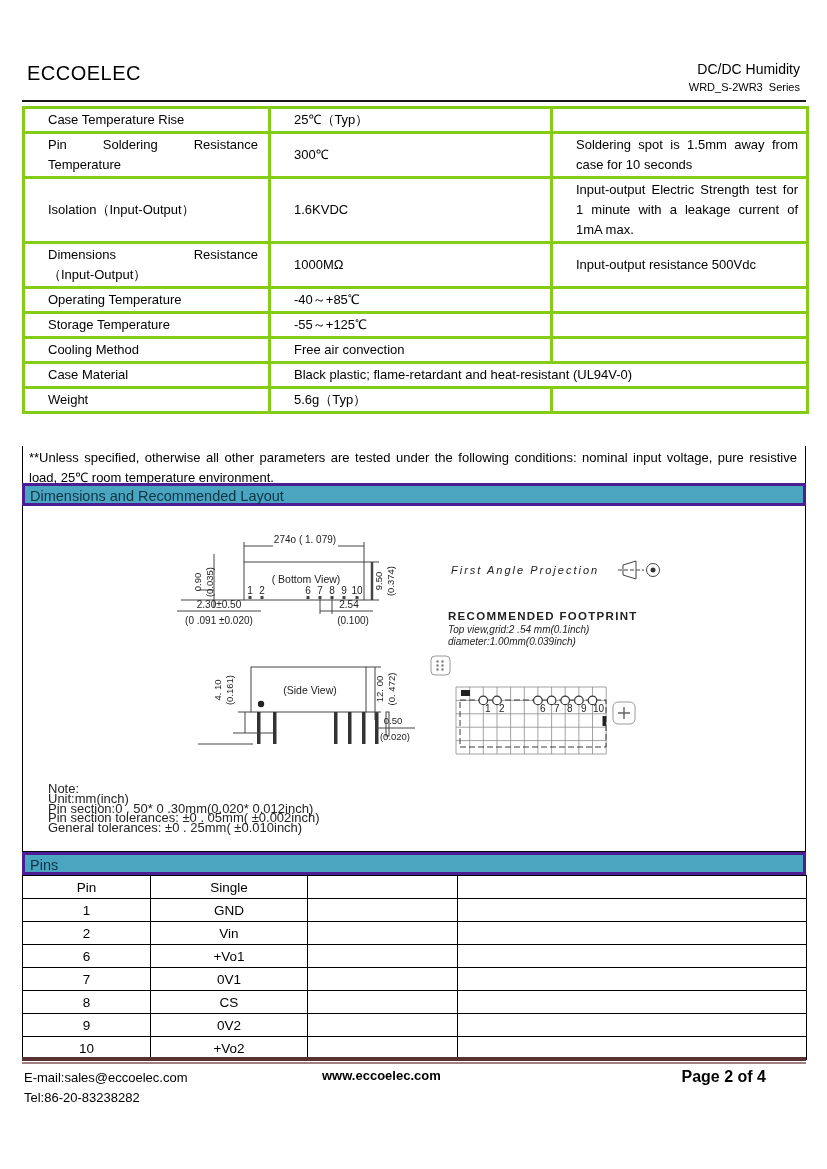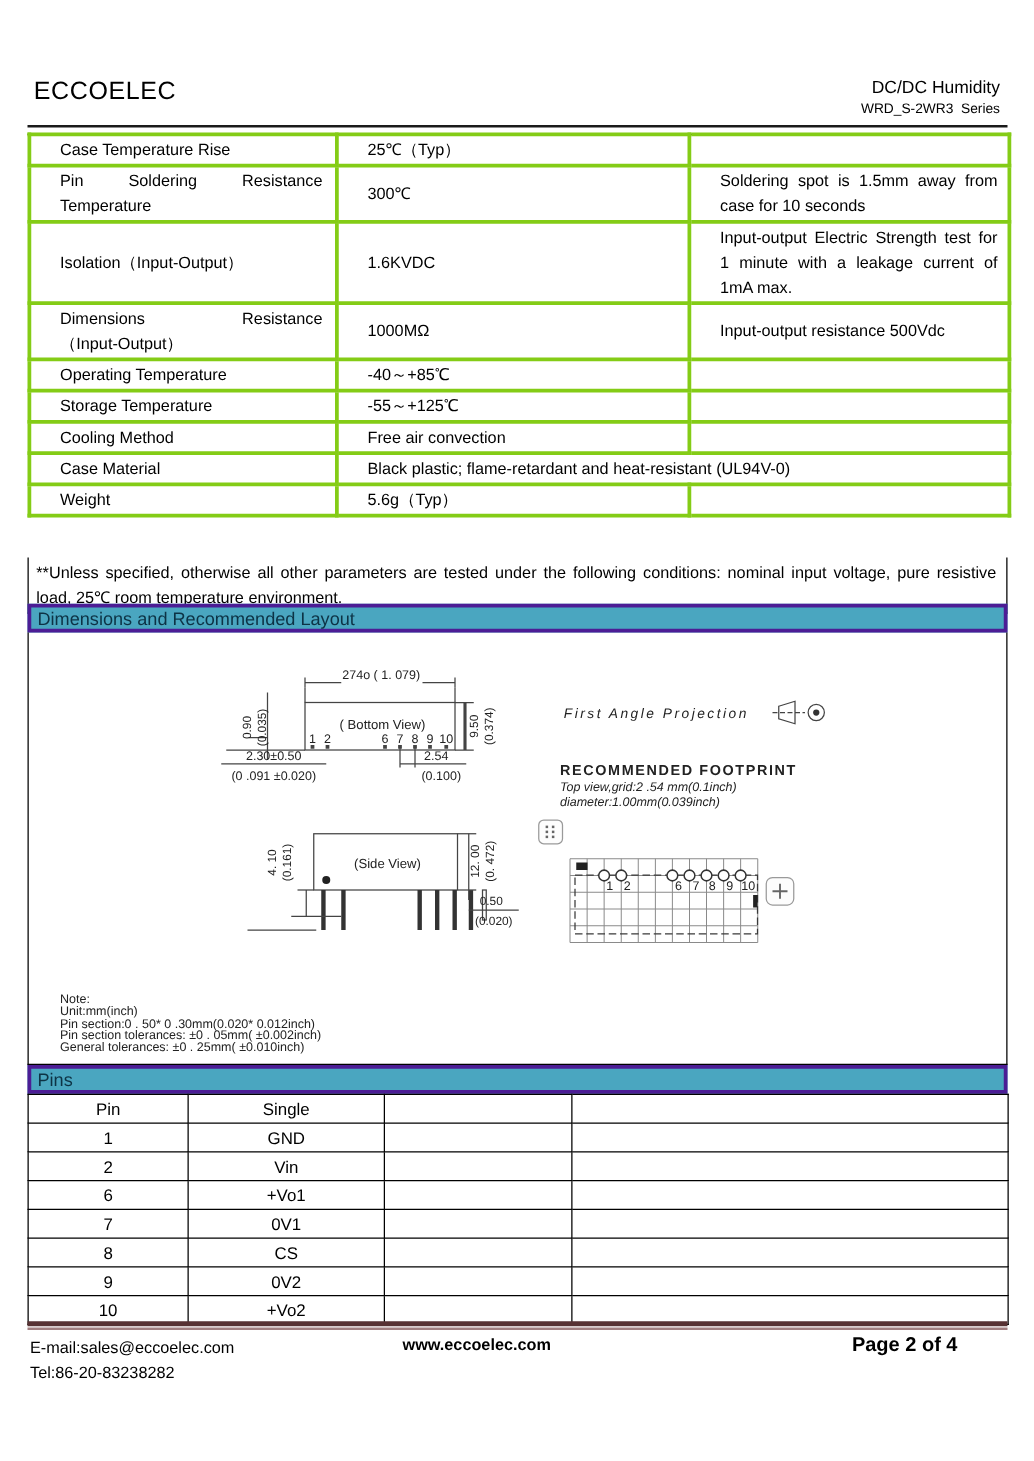--- a/index.html
+++ b/index.html
@@ -30,21 +30,21 @@
   
   .bar{position:absolute;left:0;width:784px;height:23px;box-sizing:border-box;background:#4AA6C0;
     border:3px solid #4c1d95;color:#0d3345;font-size:14.5px;line-height:21px;padding-left:5px;font-weight:500;}
   .bar1{top:483px}.bar2{top:852px}
 
   
   .diagram{position:absolute;top:506px;left:0;width:784px;height:346px;box-sizing:border-box;
     border:1px solid #000;border-top:none;}
   .diagram svg{position:absolute;left:0;top:0;}
   svg text{font-family:"Liberation Sans",sans-serif;fill:#222;}
-  .dwg-notes{position:absolute;left:25px;top:289px;font-size:10px;line-height:9.8px;color:#222;}
+  .dwg-notes{position:absolute;left:25px;top:278px;font-size:13px;line-height:9.8px;color:#222;}
 
   
   .pins{position:absolute;top:875px;left:0;width:784px;table-layout:fixed;font-size:13.5px;}
   .pins td{border:1px solid #000;height:22px;text-align:center;vertical-align:middle;padding:0 4px;}
   .pins col.p1{width:128px}.pins col.p2{width:157px}.pins col.p3{width:150px}.pins col.p4{width:349px}
 
   
   .ftr-rule{position:absolute;top:1057px;left:0;width:784px;}
   .ftr-rule .d1{height:4px;background:#573233;}
   .ftr-rule .d2{height:2px;background:#a17f80;margin-top:1px;}

